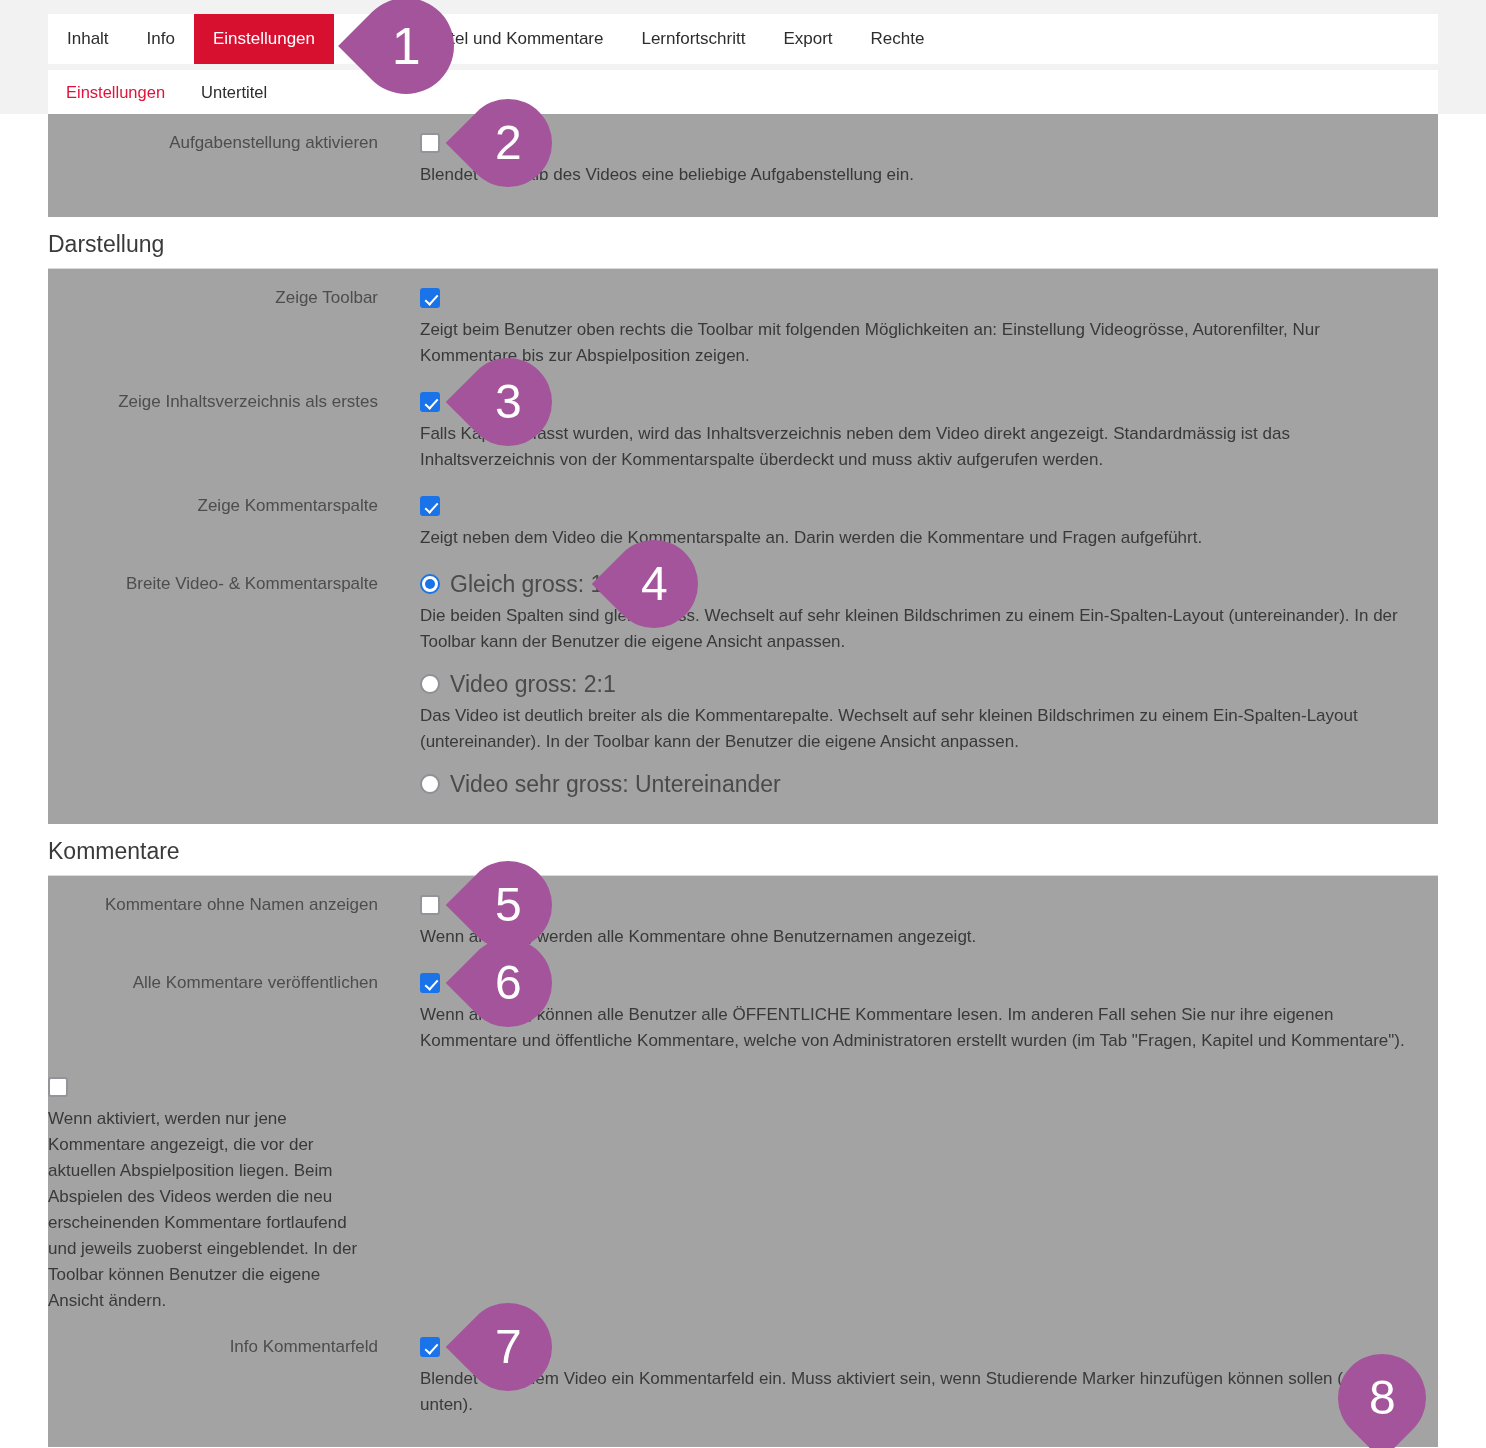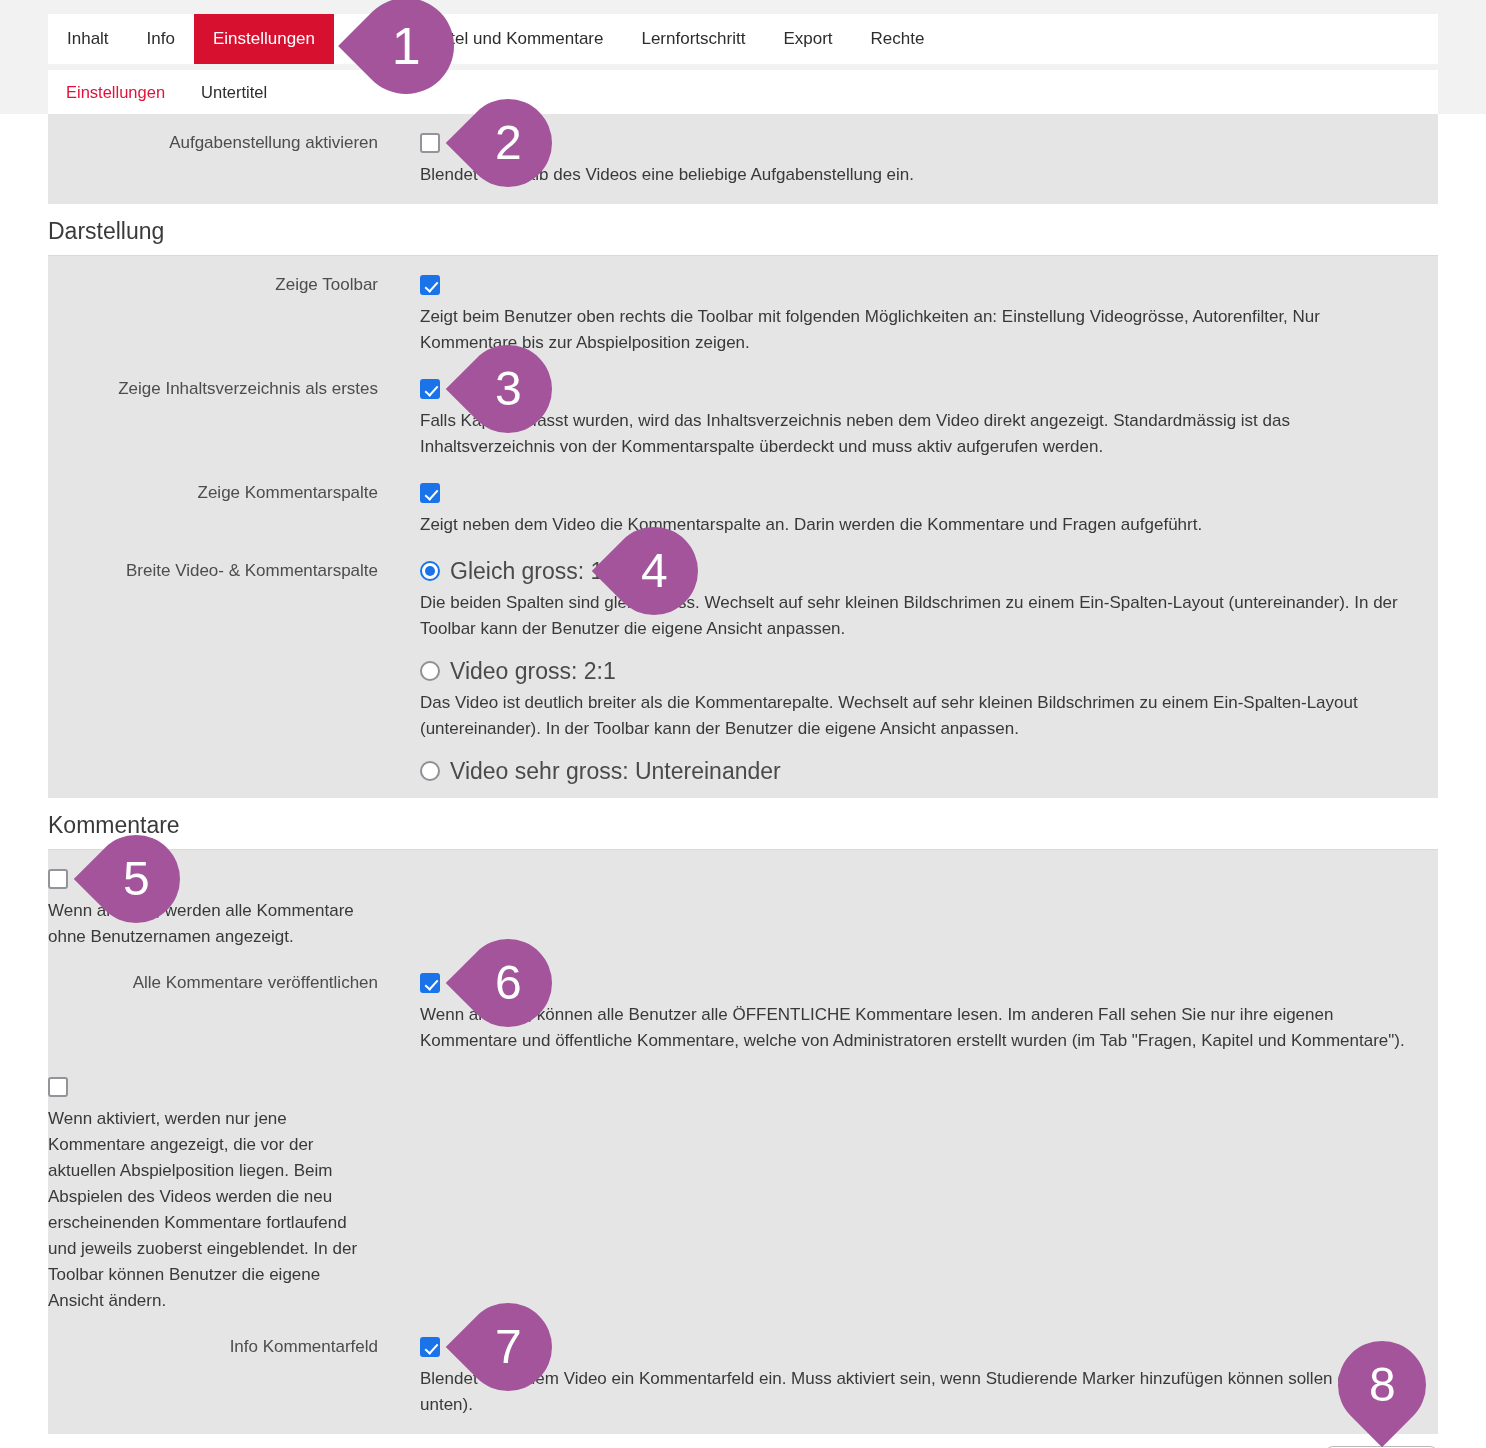--- a/index.html
+++ b/index.html
@@ -20,21 +20,21 @@
   .subtab { padding:0 18px; font-size:16.5px; color:#2d2d2d; white-space:nowrap; }
   .subtab.active { color:#e2123b; }
 
   
   main { padding:0 48px; }
   .section-title {
     margin:4px 0 0 0; padding:9px 0 10px 0;
     font-size:23px; line-height:28px; font-weight:400; color:#3a3a3a;
     border-bottom:1px solid #d9d9d9;
   }
-  .panel { background:#e5e5e5; padding:2px 26px 10px 0; }
+  .panel { background:#a3a3a3; padding:2px 26px 23px 0; }
   .form-row { display:grid; grid-template-columns:330px 1fr; column-gap:42px; padding:16px 0 6px 0; }
   .row-label { text-align:right; font-size:17px; line-height:22px; color:#4d4d4d; }
   .control-line { position:relative; display:flex; align-items:center; height:22px; }
   .help { font-size:17px; line-height:26px; color:#393939; margin-top:8px; }
 
   
   .checkbox {
     position:relative; width:20px; height:20px; flex:0 0 auto;
     background:#fff; border:2px solid #949399; border-radius:3px;
   }
@@ -183,20 +183,21 @@
         </div>
 
       </div>
     </div>
   </div>
 
   <h2 class="section-title">Kommentare</h2>
   <div class="panel">
 
     <div class="form-row">
+      <div class="row-label">Kommentare ohne Namen anzeigen</div>
       <div class="control-cell">
         <div class="control-line">
           <span class="checkbox" role="checkbox" aria-checked="false"></span>
           <div class="pin pin-left" style="left:44px;">
             <span class="num">5</span>
           </div>
         </div>
         <div class="help">Wenn aktiviert, werden alle Kommentare ohne Benutzernamen angezeigt.</div>
       </div>
     </div>

